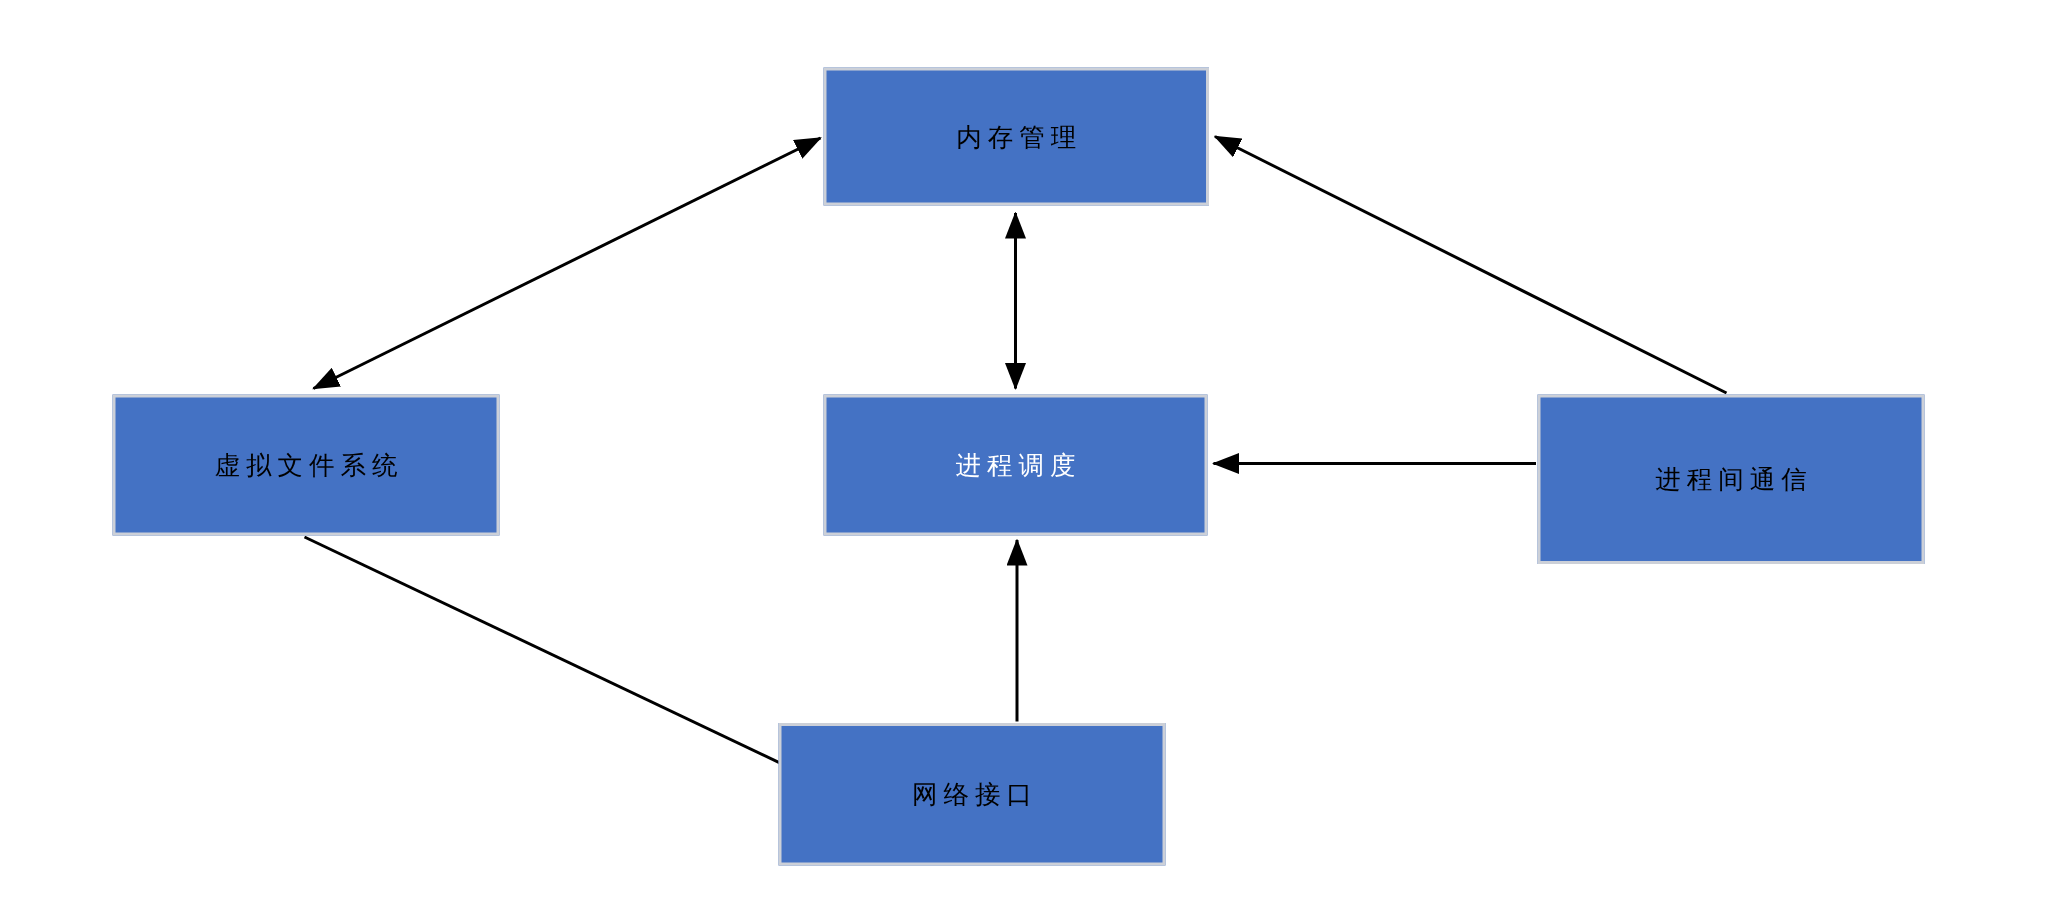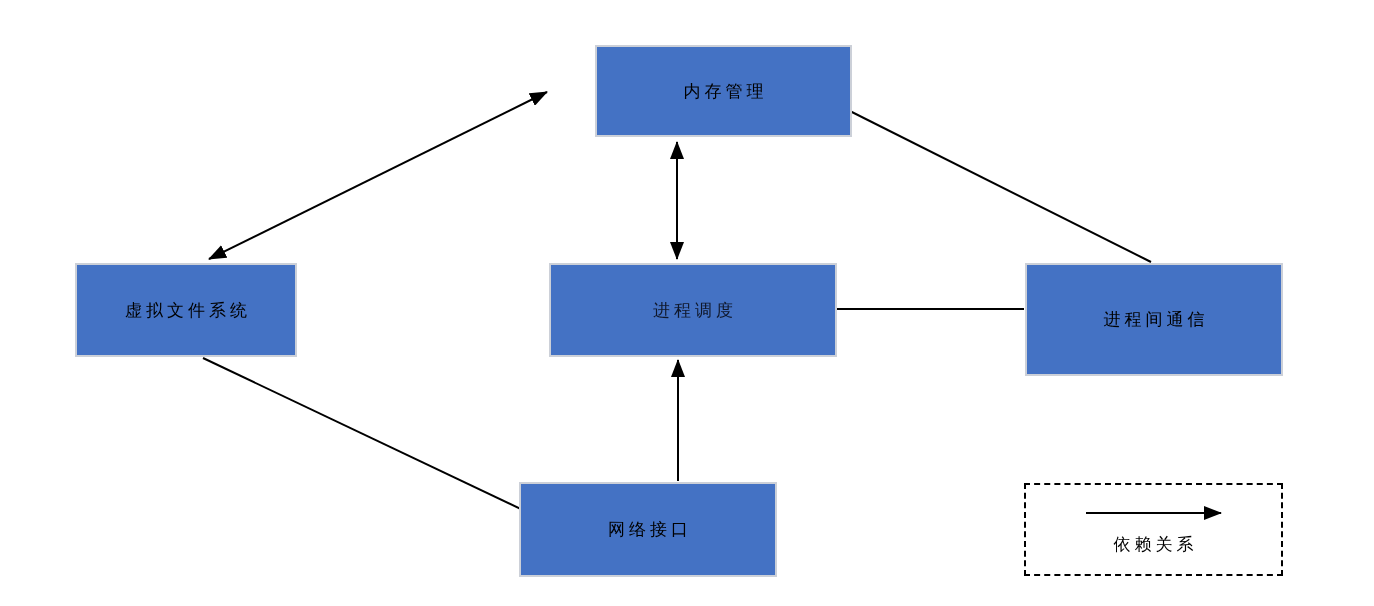--- a/index.html
+++ b/index.html
@@ -70,37 +70,31 @@
         <line x1="209" y1="259" x2="547" y2="92" stroke="#000000" marker-end="url(#arrowhead)" marker-start="url(#arrowhead)"></line>
         <line x1="677" y1="259" x2="677" y2="142" stroke="#000000" marker-end="url(#arrowhead)" marker-start="url(#arrowhead)"></line>
         <line x1="1151" y1="262" x2="810" y2="91" stroke="#000000" marker-end="url(#arrowhead)"></line>
         <line x1="1024" y1="309" x2="809" y2="309" stroke="#000000" marker-end="url(#arrowhead)"></line>
         <line x1="678" y1="481" x2="678" y2="360" stroke="#000000" marker-end="url(#arrowhead)"></line>
         <line x1="203" y1="358" x2="546" y2="521" stroke="#000000" marker-end="url(#arrowhead)"></line>
       </g>
   </svg>
 
   <div>
-      <div class="node" style="left: 549px; top: 45px; width: 257px; height: 92px; background: rgb(68, 114, 196); border-color: rgb(204, 208, 216); color: rgb(0, 0, 0); margin-left: 46px;">
+      <div class="node" style="left: 549px; top: 45px; width: 257px; height: 92px; background: rgb(68, 114, 196); border-color: rgb(204, 208, 216); color: rgb(0, 0, 0);">
         <span class="node-label">内存管理</span>
       </div>
-      <div class="node" style="left: 75px; top: 263px; width: 222px; height: 94px; background: rgb(68, 114, 196); border-color: rgb(204, 208, 216); color: rgb(0, 0, 0);">
+      <div class="node" style="left: 75px; top: 263px; width: 258px; height: 94px; background: rgb(68, 114, 196); border-color: rgb(204, 208, 216); color: rgb(0, 0, 0);">
         <span class="node-label">虚拟文件系统</span>
       </div>
-      <div class="node" style="left: 549px; top: 263px; width: 288px; height: 94px; background: rgb(68, 114, 196); border-color: rgb(204, 208, 216); color: #0f172a;">
+      <div class="node" style="left: 549px; top: 263px; width: 256px; height: 94px; background: rgb(68, 114, 196); border-color: rgb(204, 208, 216); color: #ffffff;">
         <span class="node-label">进程调度</span>
       </div>
       <div class="node" style="left: 1025px; top: 263px; width: 258px; height: 113px; background: rgb(68, 114, 196); border-color: rgb(204, 208, 216); color: rgb(0, 0, 0);">
         <span class="node-label">进程间通信</span>
       </div>
       <div class="node" style="left: 519px; top: 482px; width: 258px; height: 95px; background: rgb(68, 114, 196); border-color: rgb(204, 208, 216); color: rgb(0, 0, 0);">
         <span class="node-label">网络接口</span>
       </div>
     </div>
 
-  <div class="legend">
-    <svg class="legend-arrow" width="140" height="14" xmlns="http://www.w3.org/2000/svg">
-      <line x1="2" y1="7" x2="137" y2="7" stroke="#000000" stroke-width="2" marker-end="url(#arrowhead)"></line>
-    </svg>
-    <div class="legend-label">依赖关系</div>
-  </div>
 
 </div>
 
 </body></html>

